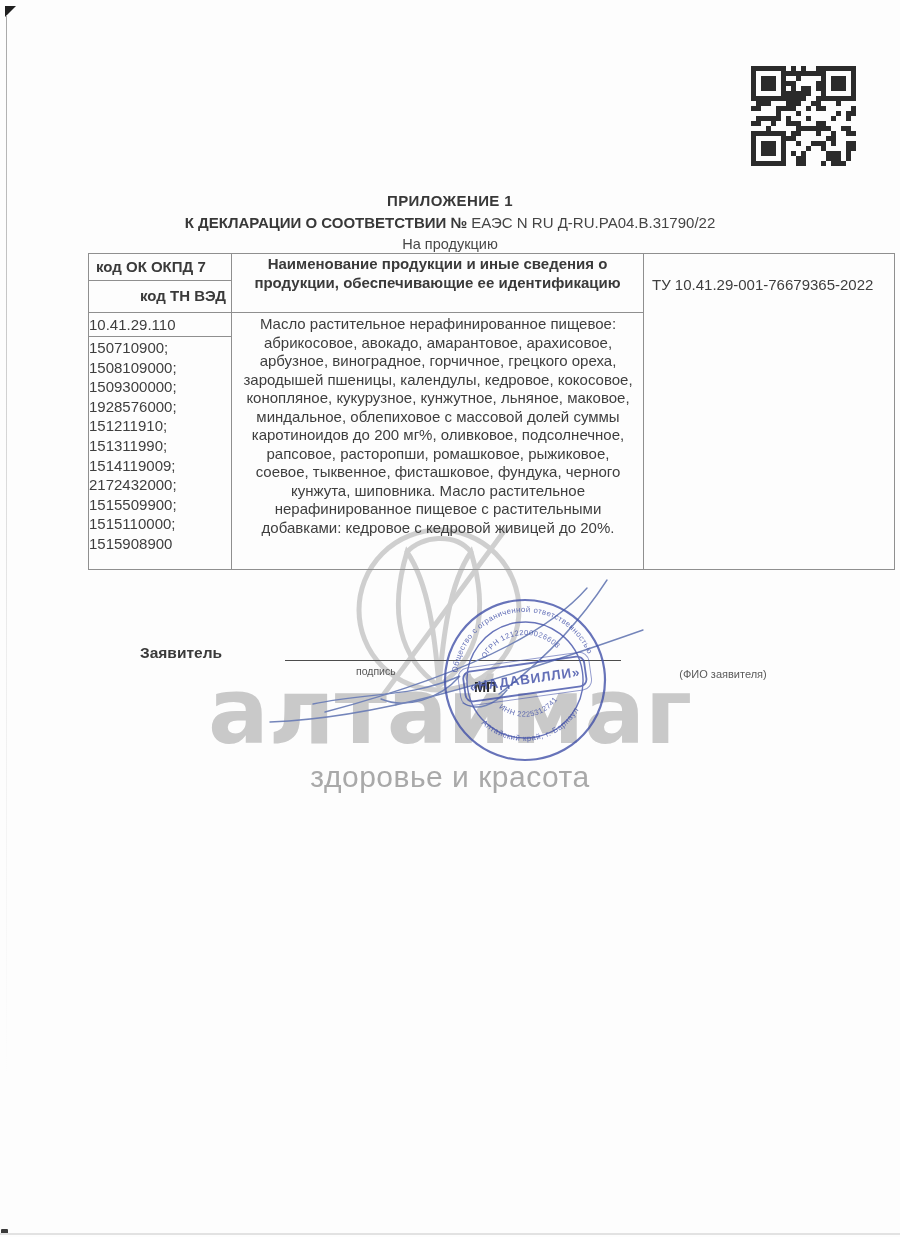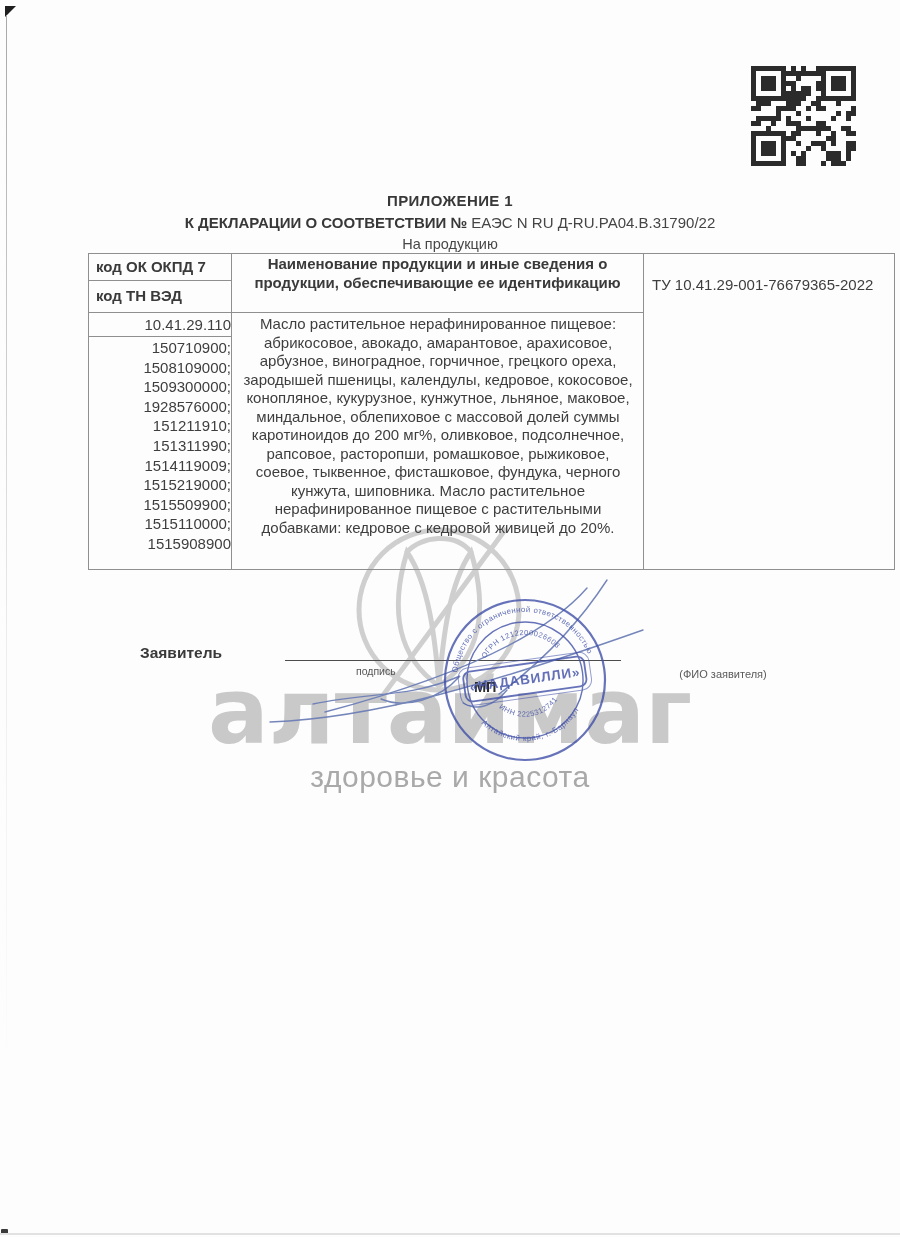--- a/index.html
+++ b/index.html
@@ -24,23 +24,23 @@
   .tbl{position:absolute;left:88px;top:253px;width:805px;display:flex;z-index:2;
        border:1px solid #8f8f8f;}
   .col{box-sizing:border-box;}
   .c1{width:142px;}
   .c2{width:413px;border-left:1px solid #8f8f8f;border-right:1px solid #8f8f8f;}
   .c3{flex:1;}
   .th{height:59px;box-sizing:border-box;border-bottom:1px solid #8f8f8f;
       font-weight:bold;font-size:15px;color:#3a3a3a;}
   .c2 .th,.c3 .th{text-align:center;padding:1px 10px;line-height:18.5px;}
   .c1h1{height:26px;line-height:26px;border-bottom:1px solid #8f8f8f;padding-left:7px;}
-  .c1h2{height:32px;line-height:30px;padding-left:7px;}
+  .c1h2{height:32px;line-height:30px;padding-left:7px;margin-left:44px;}
   .td{font-size:15px;min-height:256px;box-sizing:border-box;}
-  .c1 .td{text-align:right;}
+  .c1 .td{text-align:left;}
   .okpd{line-height:22px;padding-top:1px;border-bottom:1px solid #8f8f8f;}
   .codes{padding-top:1px;line-height:19.6px;}
   .codes span{display:block;}
   .c2 .td{padding:2px 8px 2px 9px;line-height:18.5px;text-align:center;}
   .c3 .td{padding:2px 6px 2px 8px;line-height:19px;text-align:left;}
   .tu-num{margin-top:19px;}
   
   .emblem{position:absolute;left:337px;top:516px;z-index:1;}
   .brand{position:absolute;left:0;top:664px;width:900px;text-align:center;z-index:1;
          font-family:"DejaVu Sans",sans-serif;font-weight:bold;font-size:90px;line-height:96px;
@@ -315,21 +315,21 @@
       <div class="td">
         <div class="okpd">10.41.29.110</div>
         <div class="codes">
           <span>150710900;</span>
           <span>1508109000;</span>
           <span>1509300000;</span>
           <span>1928576000;</span>
           <span>151211910;</span>
           <span>151311990;</span>
           <span>1514119009;</span>
-          <span>1515219000;</span>
+          <span>2172432000;</span>
           <span>1515509900;</span>
           <span>1515110000;</span>
           <span>1515908900</span>
         </div>
       </div>
     </div>
     <div class="col c2">
       <div class="th">Наименование продукции и иные сведения о продукции, обеспечивающие ее идентификацию</div>
       <div class="td">Масло растительное нерафинированное пищевое: абрикосовое, авокадо, амарантовое, арахисовое, арбузное, виноградное, горчичное, грецкого ореха, зародышей пшеницы, календулы, кедровое, кокосовое, конопляное, кукурузное, кунжутное, льняное, маковое, миндальное, облепиховое с массовой долей суммы каротиноидов до 200 мг%, оливковое, подсолнечное, рапсовое, расторопши, ромашковое, рыжиковое, соевое, тыквенное, фисташковое, фундука, черного кунжута, шиповника. Масло растительное нерафинированное пищевое с растительными добавками: кедровое с кедровой живицей до 20%.</div>
     </div>

